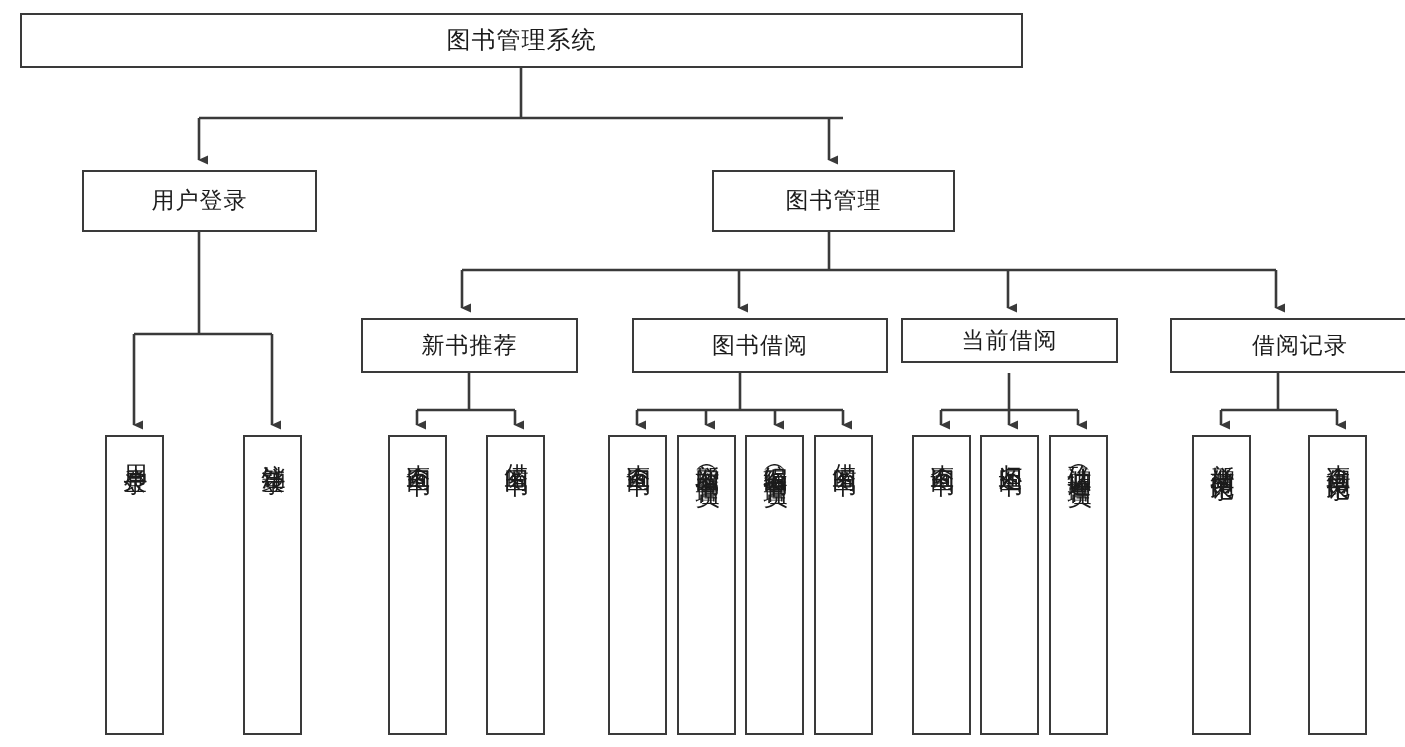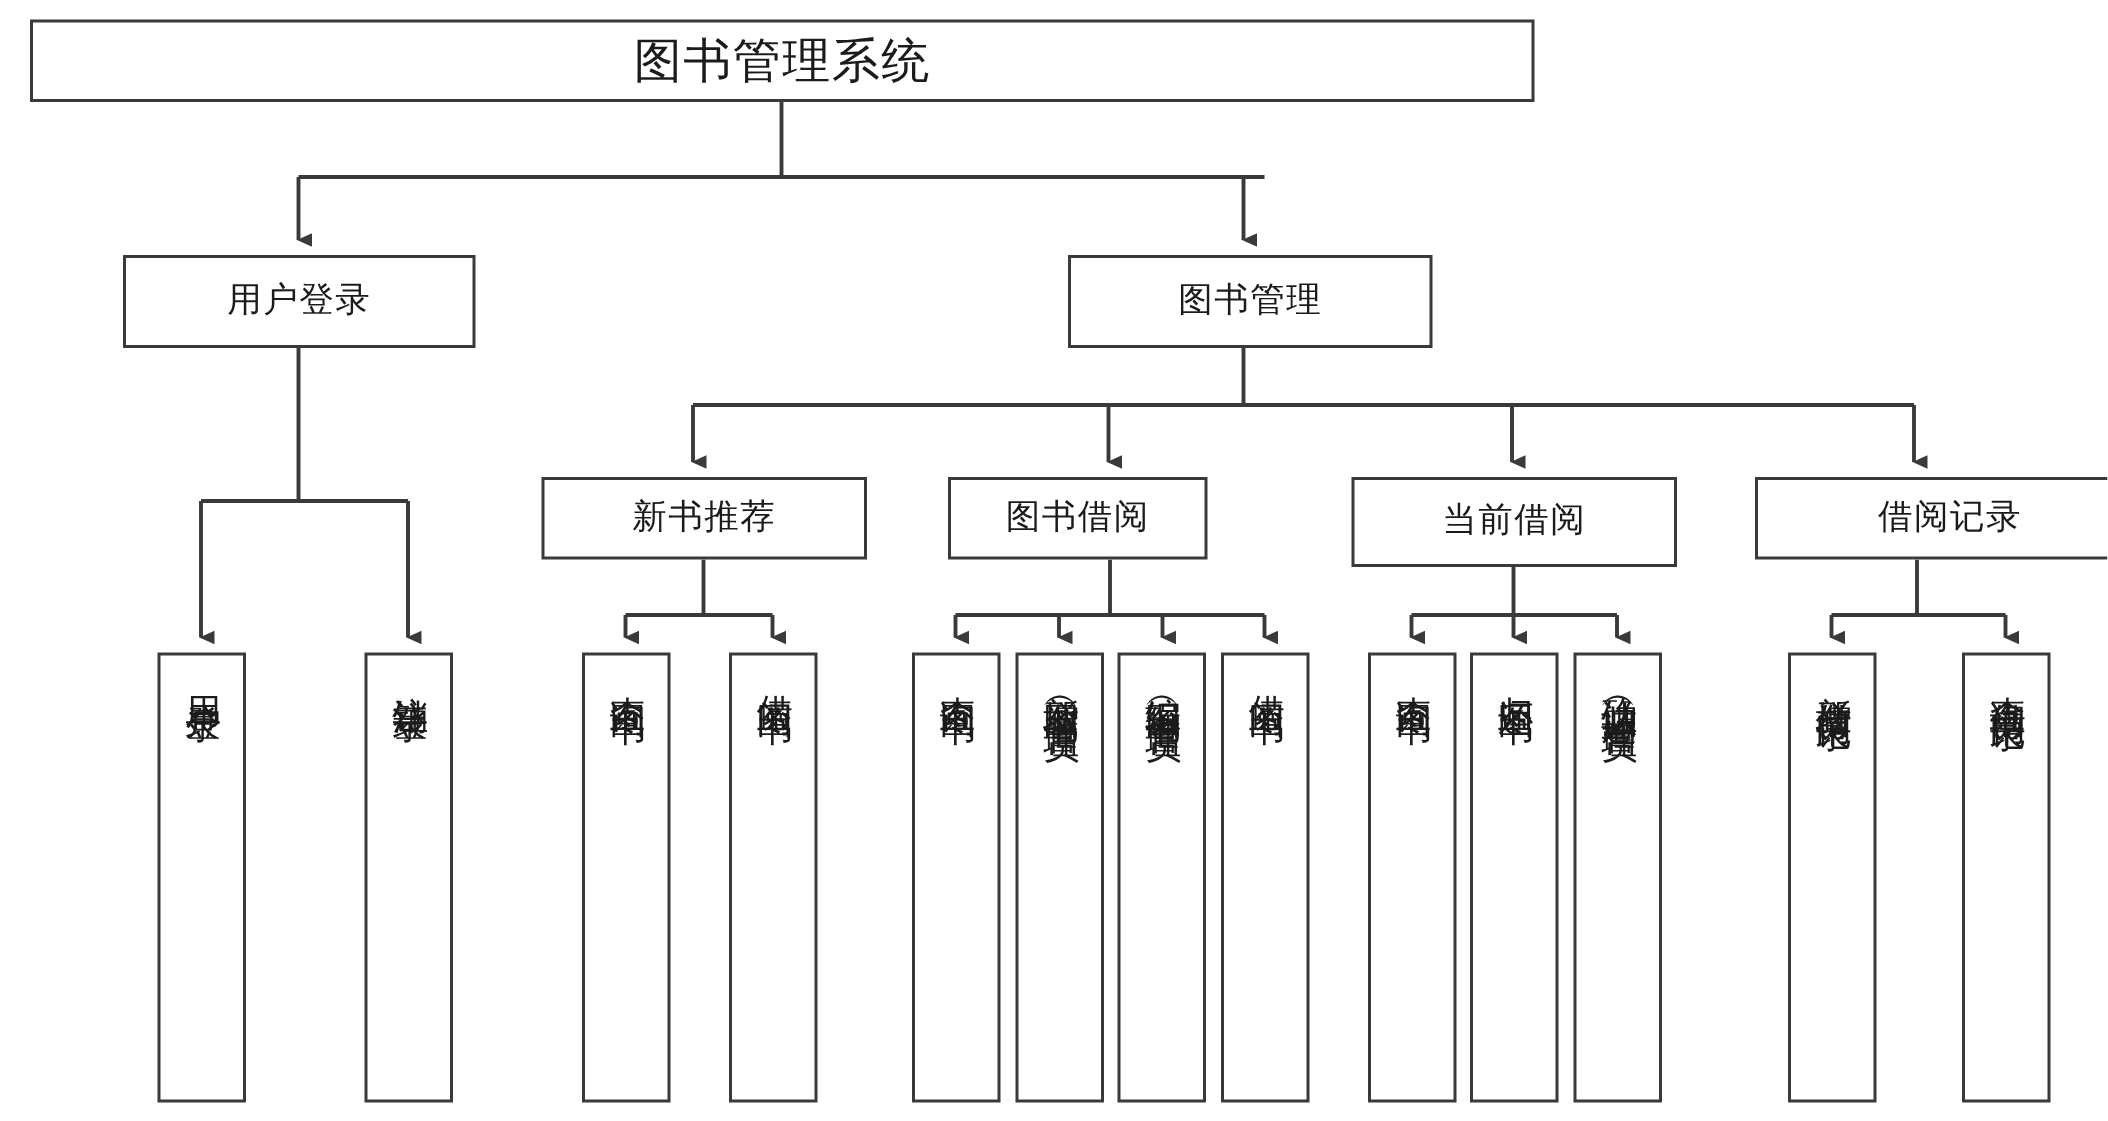--- a/index.html
+++ b/index.html
@@ -34,21 +34,21 @@
     align-items: center;
     justify-content: center;
     color: #1b1b1b;
   }
   .node.horiz {
     font-size: 23px;
     letter-spacing: 1px;
     line-height: 1.2;
   }
   .node.root {
-    font-size: 32px;
+    font-size: 24px;
   }
   .node.leaf {
     align-items: flex-start;
     padding-top: 8px;
   }
   .vtext {
     writing-mode: vertical-rl;
     text-orientation: upright;
     font-size: 24px;
     line-height: 1.08;
@@ -133,24 +133,24 @@
   <div class="node horiz" style="left:82px; top:170px; width:235px; height:62px;">
     <span>用户登录</span>
   </div>
   <div class="node horiz" style="left:712px; top:170px; width:243px; height:62px;">
     <span>图书管理</span>
   </div>
 
   <div class="node horiz" style="left:361px; top:318px; width:217px; height:55px;">
     <span>新书推荐</span>
   </div>
-  <div class="node horiz" style="left:632px; top:318px; width:173px; height:55px;">
+  <div class="node horiz" style="left:632px; top:318px; width:256px; height:55px;">
     <span>图书借阅</span>
   </div>
-  <div class="node horiz" style="left:901px; top:318px; width:217px; height:60px;">
+  <div class="node horiz" style="left:901px; top:318px; width:217px; height:45px;">
     <span>当前借阅</span>
   </div>
   <div class="node horiz" style="left:1170px; top:318px; width:260px; height:55px;">
     <span>借阅记录</span>
   </div>
 
   <div class="node leaf" style="left:105px; top:435px; width:59px; height:300px;">
     <span class="leaf-inner">
       <span class="vtext">用户登录</span>
     </span>

